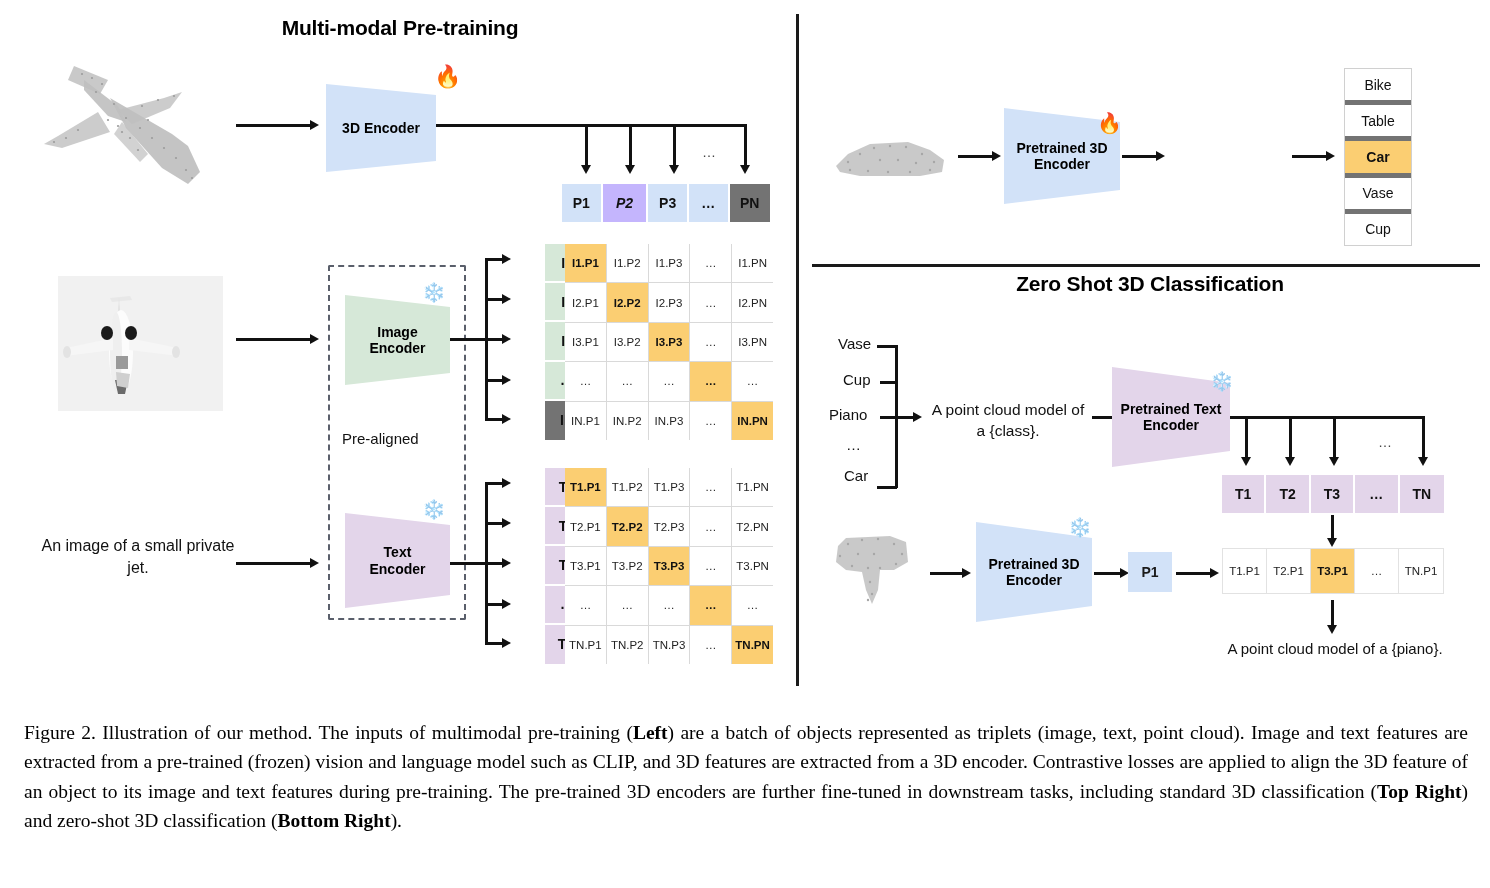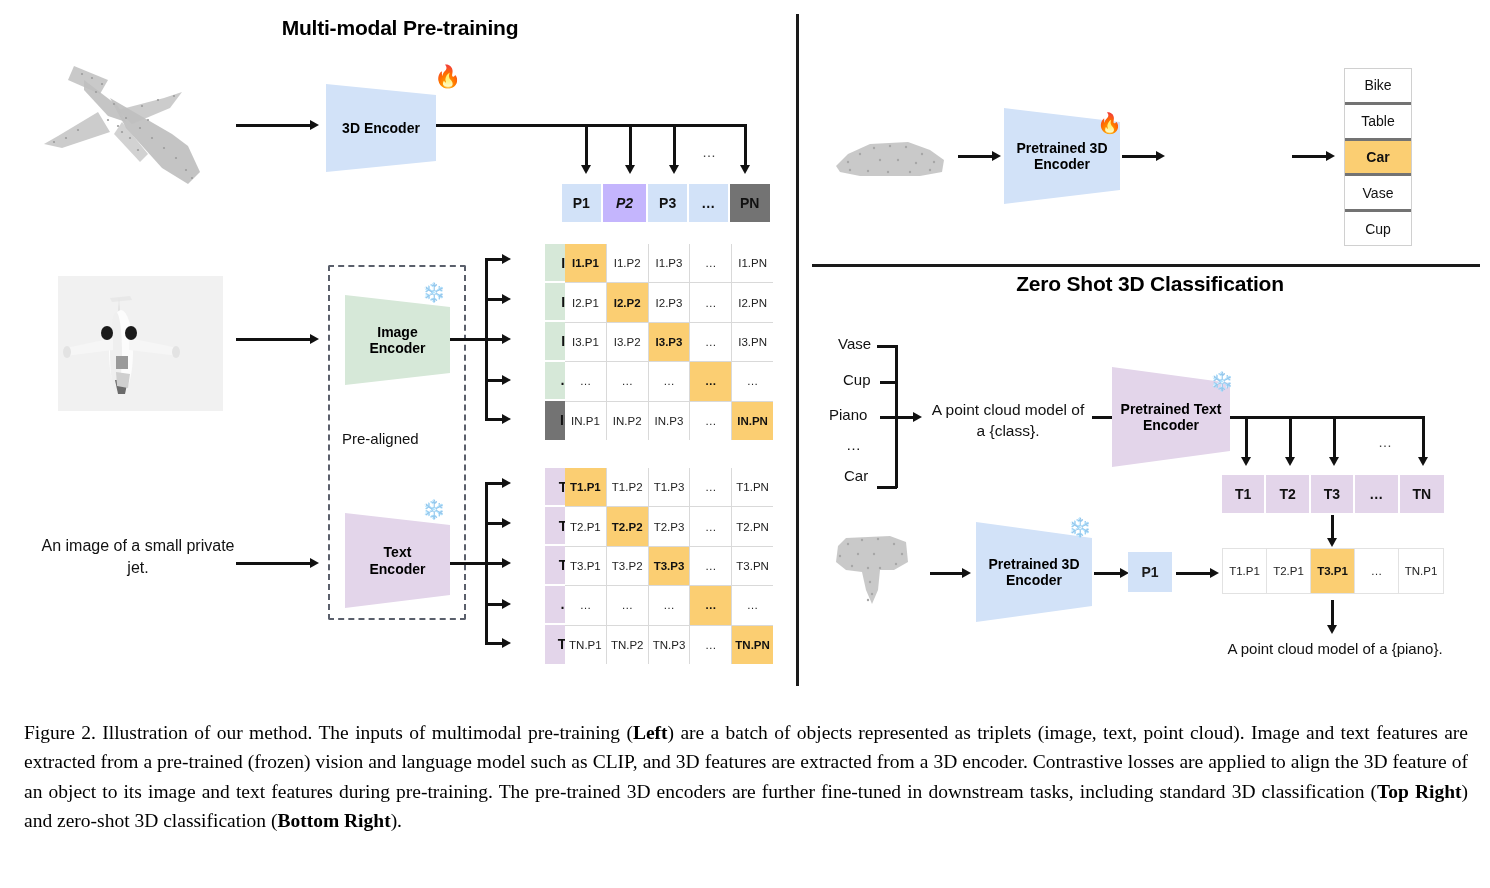--- a/index.html
+++ b/index.html
@@ -81,21 +81,21 @@
 
   .roundbox {
     position:absolute; background:#c9c9c9; border-radius:10px;
     display:flex; align-items:center; justify-content:center;
     font-weight:bold; font-size:14px; text-align:center; line-height:1.2; color:#111;
   }
 
   .listbox { position:absolute; border:1px solid #d0d0d0; background:#fff; display:flex; flex-direction:column; }
   .listbox > div {
     flex:1; display:flex; align-items:center; justify-content:center;
-    font-size:14px; color:#111; border-bottom:3px solid #737373;
+    font-size:14px; color:#111; border-bottom:5px solid #737373;
   }
   .listbox > div:last-child { border-bottom:none; }
   .listbox > div.hl { background:#fbce72; font-weight:bold; }
 
   .rowmat { position:absolute; display:flex; border:1px solid #e2e2e2; background:#fff; }
   .rowmat > div {
     display:flex; align-items:center; justify-content:center;
     font-size:11.5px; color:#222; border-right:1px solid #e2e2e2;
   }
   .rowmat > div:last-child { border-right:none; }

